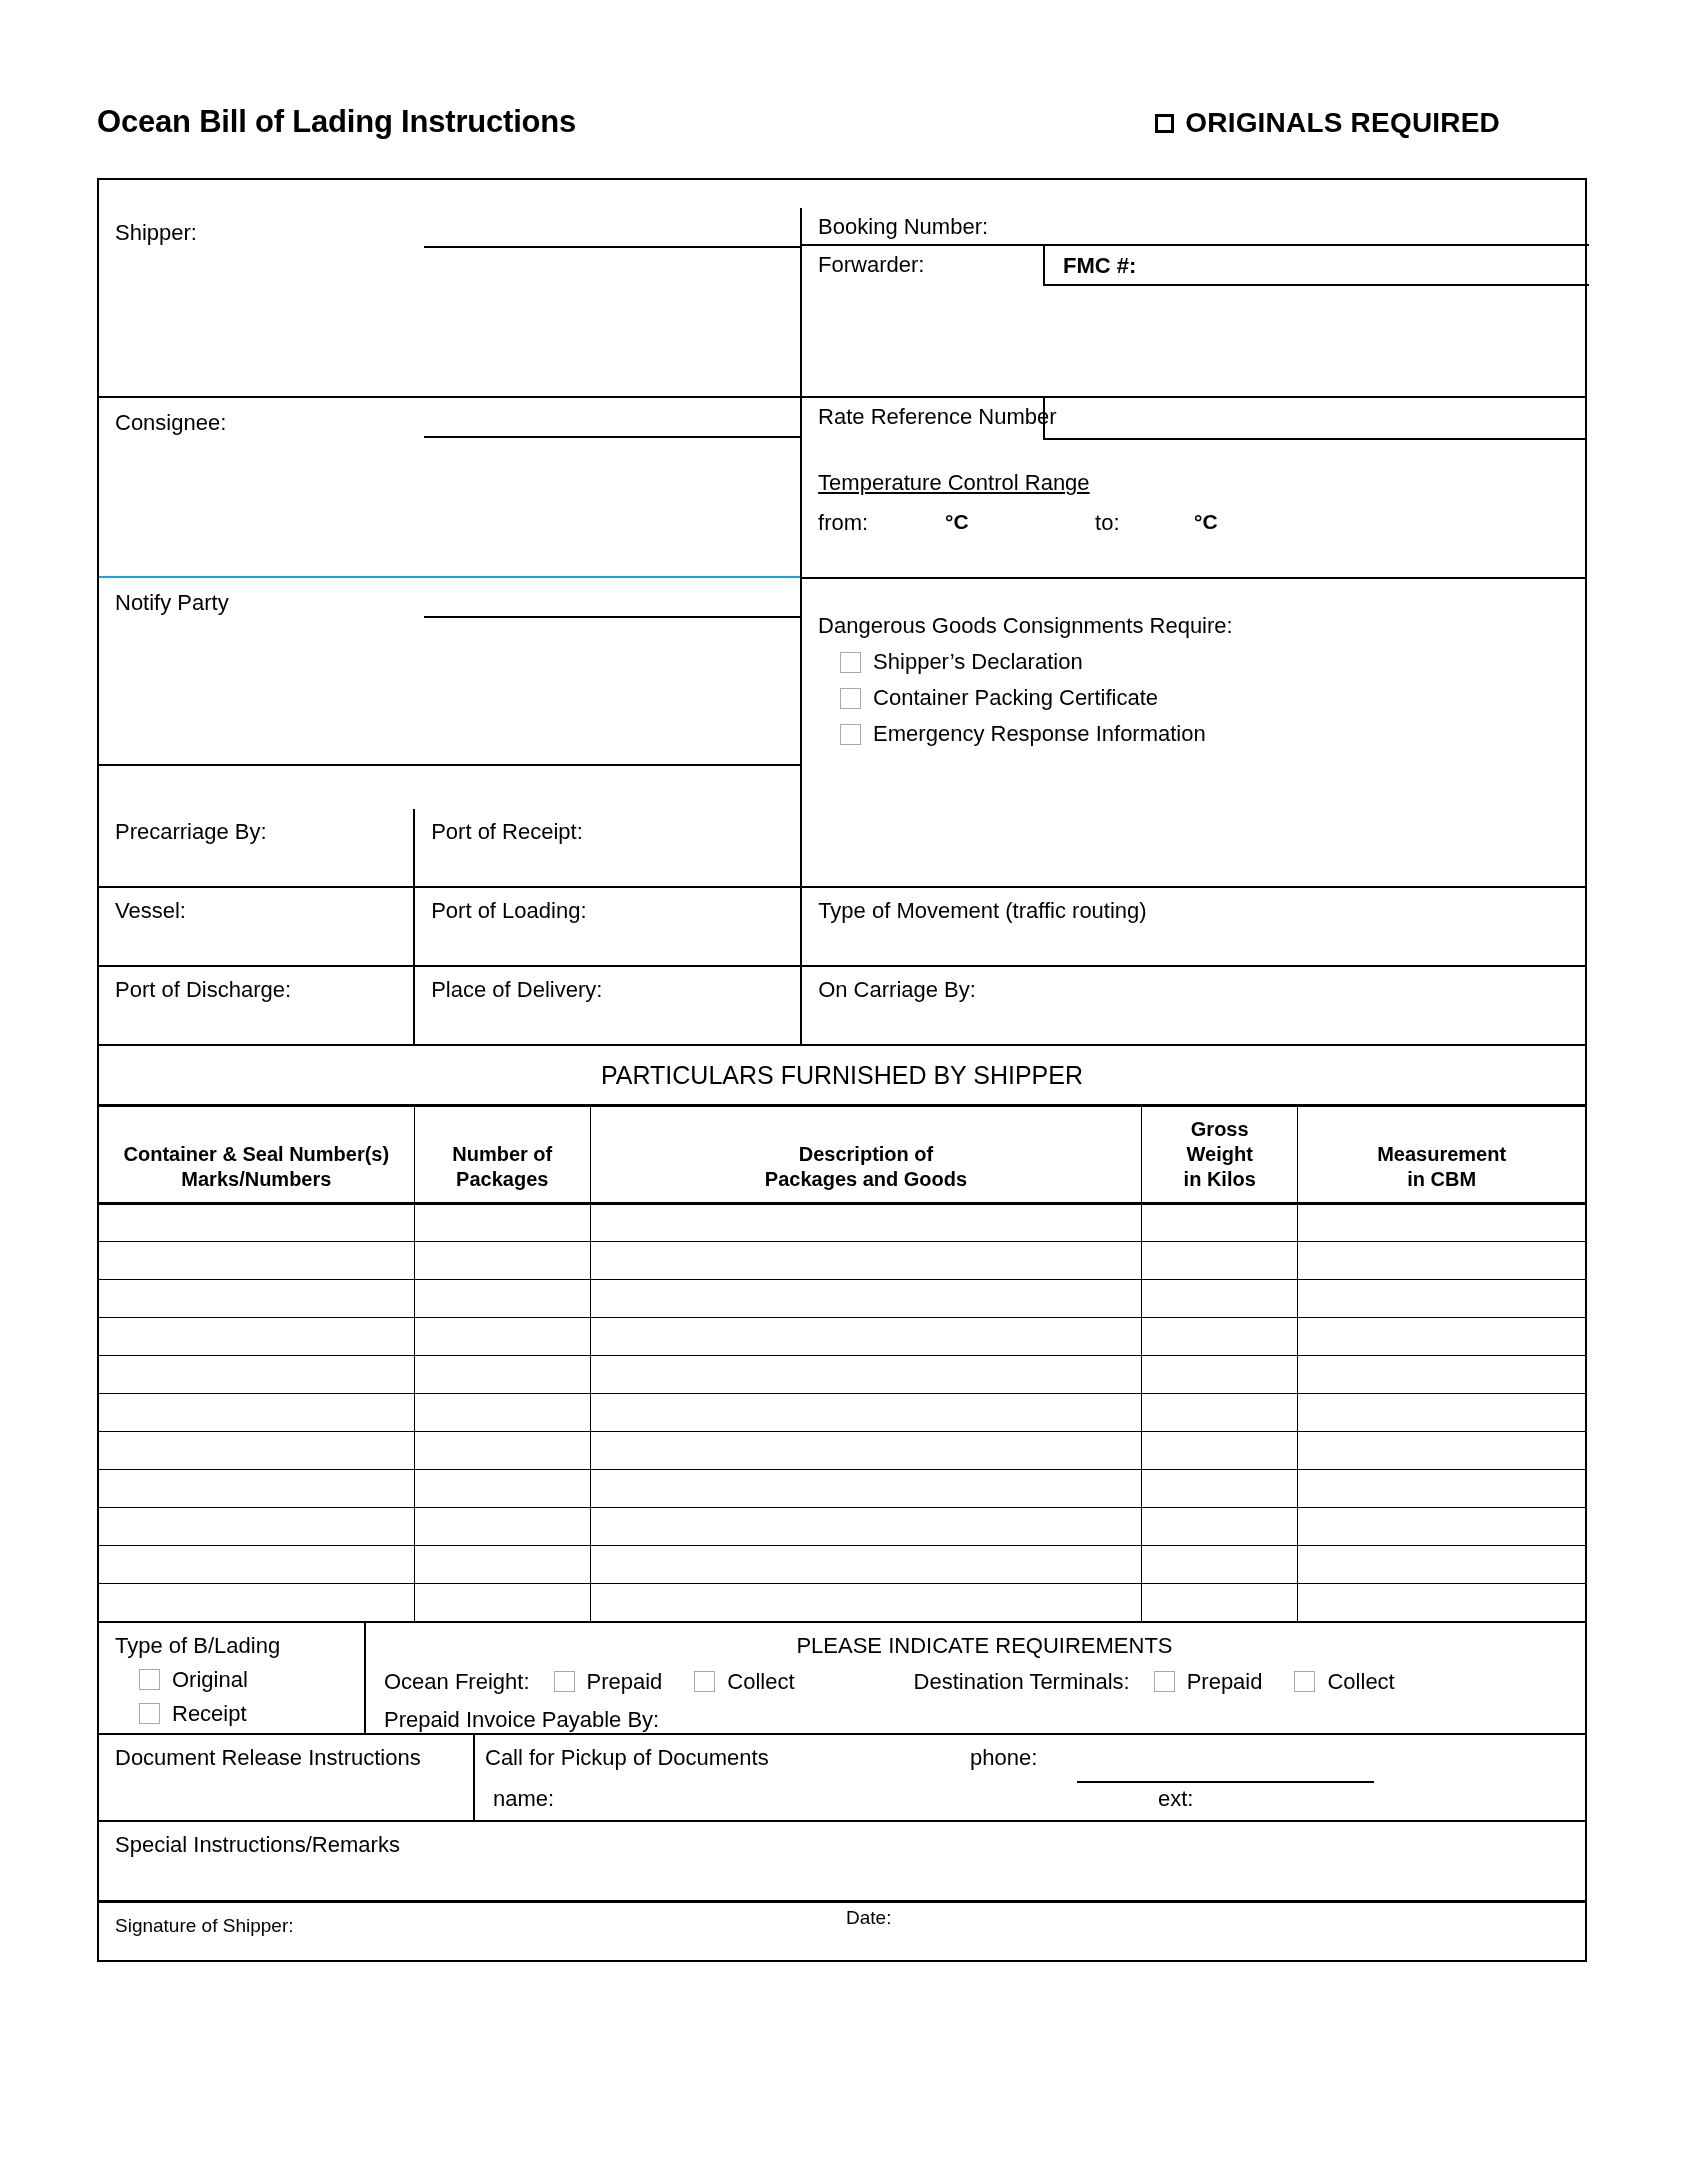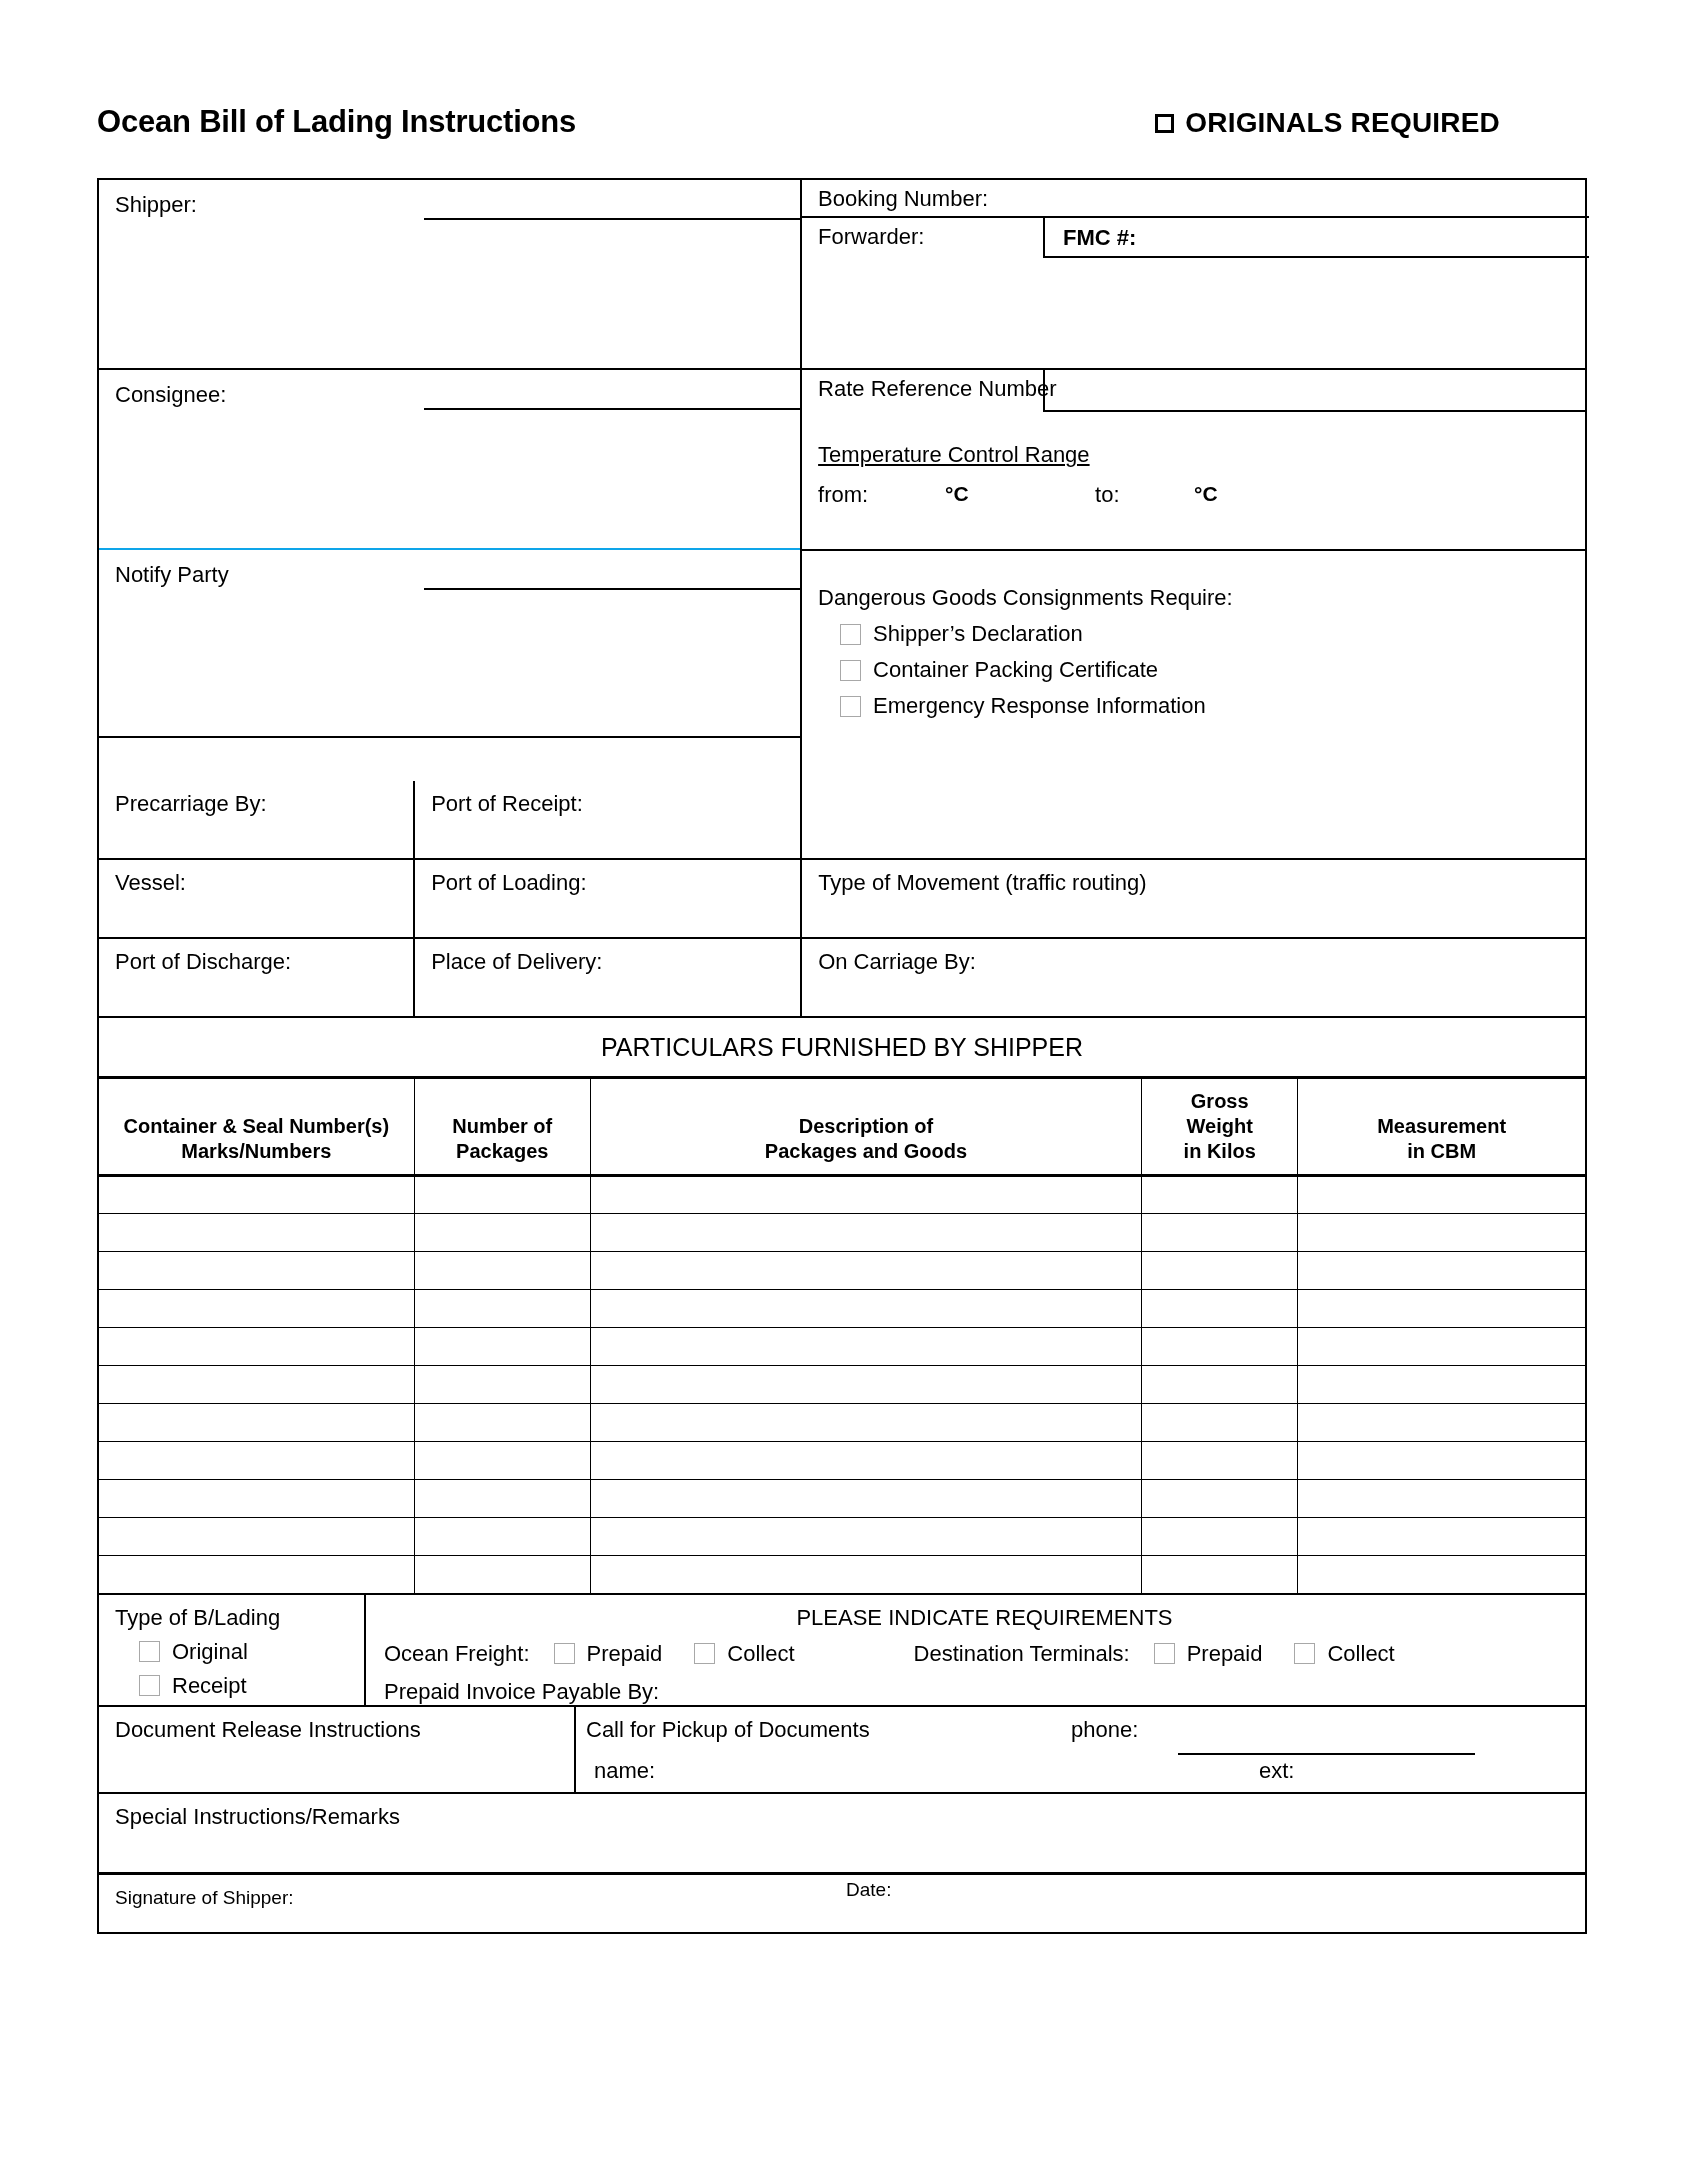--- a/index.html
+++ b/index.html
@@ -48,21 +48,21 @@
   
   .form {
     position: absolute;
     left: 97px; top: 178px;
     width: 1490px;
     border: 2px solid #000;
     border-bottom: none;
   }
 
   
-  .split { display: flex; width: 100%; }
+  .split { display: flex; width: 100%; margin-top: 28px; }
   .col-left  { width: 703px; }
   .col-right { width: 787px; border-left: 2px solid #000; }
 
   .party {
     position: relative;
     padding: 12px 0 0 16px;
     font-size: 22px;
   }
   .party .lbl { position: relative; z-index: 2; }
   .party .rule {
@@ -160,21 +160,21 @@
   .pir { text-align: center; font-size: 22px; margin-bottom: 10px; }
   .opts { display: flex; align-items: center; font-size: 22px; }
   .opts .grp { display: flex; align-items: center; }
   .opts .sp-a { width: 24px; }
   .opts .sp-b { width: 32px; }
   .opts .sp-c { width: 119px; }
   .ppayable { margin-top: 12px; font-size: 22px; }
 
   
   .dr-row { display: flex; border-bottom: 2px solid #000; }
-  .dr-left { width: 475px; height: 85px; padding: 10px 0 0 16px; font-size: 22px; }
+  .dr-left { width: 374px; height: 85px; padding: 10px 0 0 16px; font-size: 22px; }
   .dr-right { flex: 1; height: 85px; border-left: 2px solid #000; padding: 10px 0 0 10px; font-size: 22px; position: relative; }
   .dr-phone { position: absolute; left: 495px; top: 10px; }
   .dr-phone-rule { position: absolute; left: 602px; top: 46px; width: 297px; border-bottom: 2px solid #000; }
   .dr-name { position: absolute; left: 0; top: 51px; padding-left: 18px; }
   .dr-ext { position: absolute; left: 683px; top: 51px; }
 
   .spec-row { height: 81px; border-bottom: 3px solid #000; padding: 10px 0 0 16px; font-size: 22px; }
   .sig-row { height: 59px; border-bottom: 2px solid #000; padding: 12px 0 0 16px; font-size: 19px; position: relative; }
   .sig-date { position: absolute; left: 747px; top: 4px; }
 </style>

